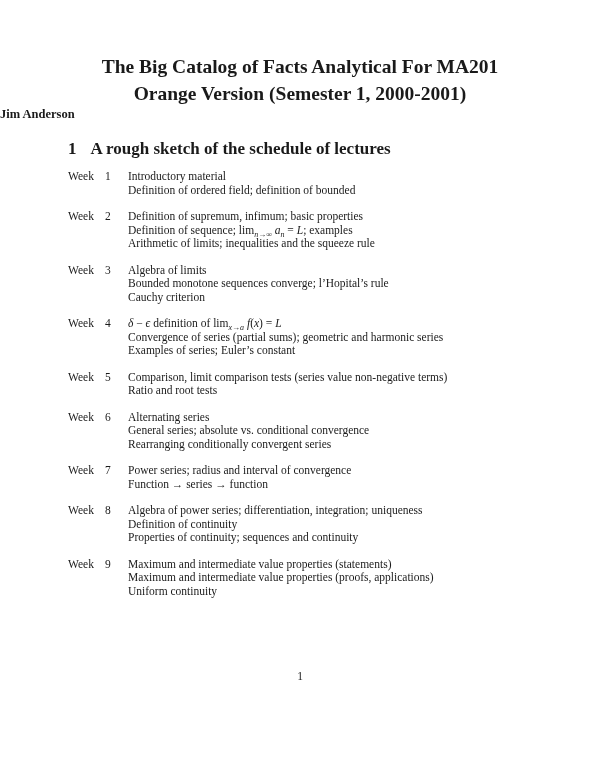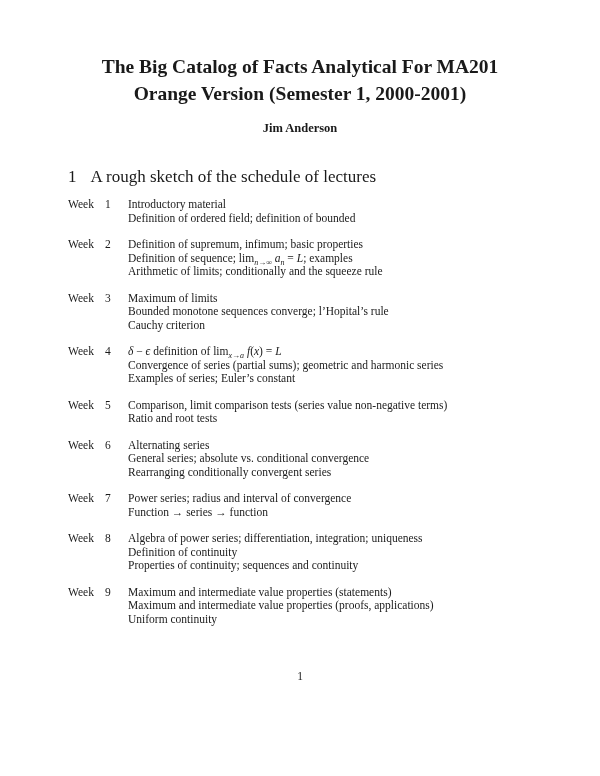--- a/index.html
+++ b/index.html
@@ -13,29 +13,28 @@
     overflow: hidden;
   }
   .title {
     padding-top: 53px;
     text-align: center;
     font-weight: bold;
     font-size: 19.5px;
     line-height: 27px;
   }
   .author {
-    margin-top: 14px;
-    text-align: center;
+    text-align: left;
     font-weight: bold;
     font-size: 12.5px;
     line-height: 15px;
   }
   .section-heading {
-    margin: 30px 0 0 68px;
-    font-weight: normal;
+    margin: 16px 0 0 68px;
+    font-weight: bold;
     font-size: 17px;
     line-height: 22px;
   }
   .section-heading .sec-num { display: inline-block; margin-right: 14px; }
   .schedule {
     margin: 10px 68px 16px 68px;
     font-size: 11.5px;
     line-height: 13.5px;
   }
   .week-row { display: flex; margin-bottom: 13px; }
@@ -73,28 +72,28 @@
           <div>Introductory material</div>
           <div>Definition of ordered field; definition of bounded</div>
         </div>
       </div>
       <div class="week-row">
         <div class="week-label">Week</div>
         <div class="week-num">2</div>
         <div class="week-lines">
           <div>Definition of supremum, infimum; basic properties</div>
           <div>Definition of sequence; lim<sub><i>n</i>→∞</sub> <i>a</i><sub><i>n</i></sub> = <i>L</i>; examples</div>
-          <div>Arithmetic of limits; conditionally and the squeeze rule</div>
+          <div>Arithmetic of limits; inequalities and the squeeze rule</div>
         </div>
       </div>
       <div class="week-row">
         <div class="week-label">Week</div>
         <div class="week-num">3</div>
         <div class="week-lines">
-          <div>Maximum of limits</div>
+          <div>Algebra of limits</div>
           <div>Bounded monotone sequences converge; l’Hopital’s rule</div>
           <div>Cauchy criterion</div>
         </div>
       </div>
       <div class="week-row">
         <div class="week-label">Week</div>
         <div class="week-num">4</div>
         <div class="week-lines">
           <div><i>δ</i> − <i>ϵ</i> definition of lim<sub><i>x</i>→<i>a</i></sub> <i>f</i>(<i>x</i>) = <i>L</i></div>
           <div>Convergence of series (partial sums); geometric and harmonic series</div>

